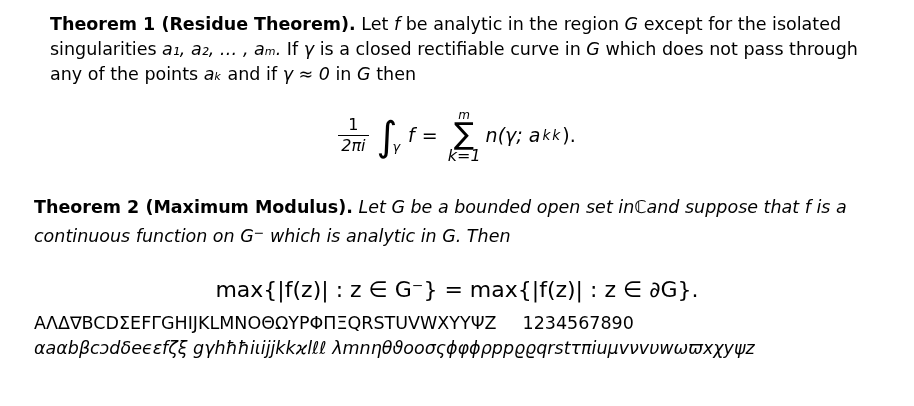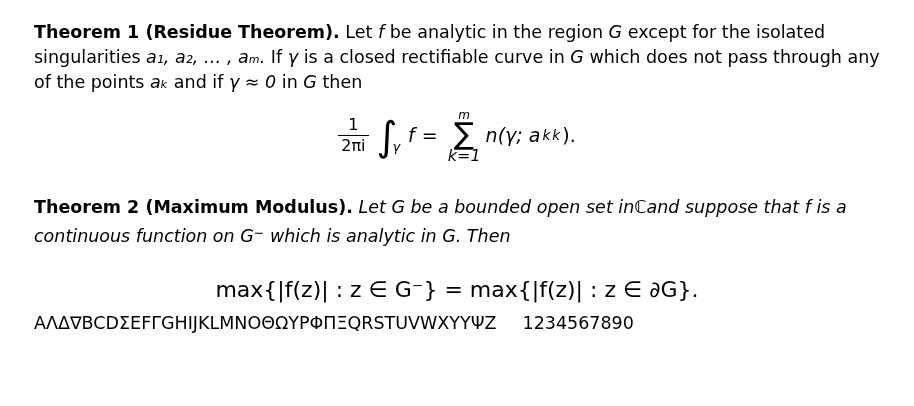--- a/index.html
+++ b/index.html
@@ -35,21 +35,22 @@
     font-weight: bold;
   }
   .it {
     font-style: italic;
   }
   .mathvar {
     font-style: italic;
   }
   
   #theorem1 {
-    top: 20px;
+    top: 12px;
+    margin-left: 16px;
   }
   #eq1 {
     top: 108px;
     left: 0;
     right: 0;
     text-align: center;
   }
   
   .eq1-row {
     display: inline-flex;
@@ -68,20 +69,21 @@
   }
   .frac .num {
     padding: 0 4px 1px 4px;
   }
   .frac .bar {
     width: 100%;
     border-top: 1.3px solid #000;
   }
   .frac .den {
     padding: 1px 3px 0 3px;
+    font-style: italic;
   }
   .bigint {
     display: inline-flex;
     flex-direction: row;
     align-items: center;
     font-size: 40px;
     line-height: 0.8;
     position: relative;
     margin: 0 1px 0 3px;
     top: 1px;
@@ -215,15 +217,16 @@
     <span class="it">Let G be a bounded open set in</span><span class="it" style="font-style:normal">ℂ</span><span class="it">and suppose that f is a continuous function on G</span><span class="sup-small it">−</span>
     <span class="it">which is analytic in G. Then</span>
   </div>
 
   <div class="block" id="eq2">
     <span class="mathvar" style="font-style:normal">max{|f(z)| : z ∈ G⁻} = max{|f(z)| : z ∈ ∂G}.</span>
   </div>
 
   <div class="block" id="glyphs">
     <div class="glyph-line glyph-upper"><span>ΑΛΔ∇BCDΣEFΓGHIJKLMNOΘΩΥPΦΠΞQRSTUVWXYYΨZ</span><span class="gap-wide"></span><span>1234567890</span></div>
+    <div class="glyph-line glyph-lower">αaαbβcɔdδeϵεfζξ gγhħħiιijjkkϰlℓℓ λmnηθϑοoσςϕφϕρppϱϱqrstτπiuμvνvυwωϖxχyψz</div>
   </div>
 
 </div>
 
 </body></html>

